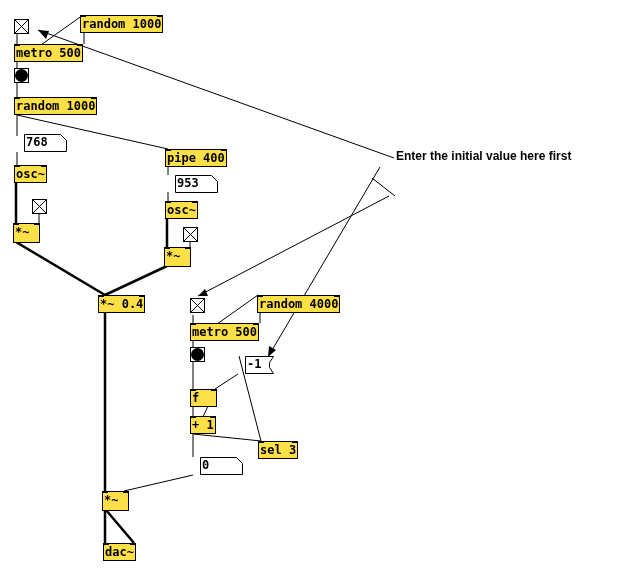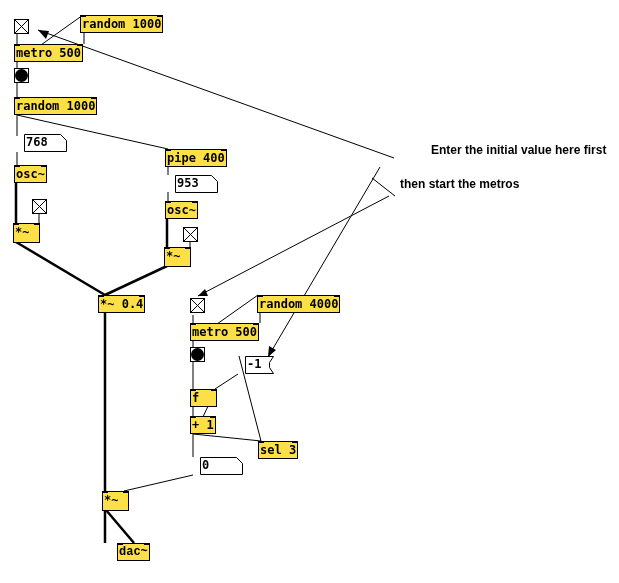--- a/index.html
+++ b/index.html
@@ -135,17 +135,16 @@
   <div class="obj" style="left:190px;top:416px;">+ 1</div>
   <div class="obj" style="left:258px;top:441px;">sel 3</div>
   <div class="num" style="left:190px;top:457px;width:43px;">
     <svg width="43" height="18">
         <polygon points="0.5,0.5 36.5,0.5 42.5,6.5 42.5,17.5 0.5,17.5" fill="#fff" stroke="#000"></polygon>
       </svg>
     <span>0</span>
   </div>
 
   <div class="obj" style="left:102px;top:491px;width:27px;height:20px;">*~</div>
-  <div class="obj" style="left:117px;top:543px;font-family:Liberation Mono, monospace;">dac~</div>
+  <div class="obj" style="left:103px;top:543px;">dac~</div>
 
-  <div class="comment" style="left:396px;top:143px;margin-left:35px;">Enter the initial value here first</div>
-  <div class="comment" style="left:400px;top:177px;">then start the metros</div>
+  <div class="comment" style="left:396px;top:149px;">Enter the initial value here first</div>
 </div>
 
 </body></html>

